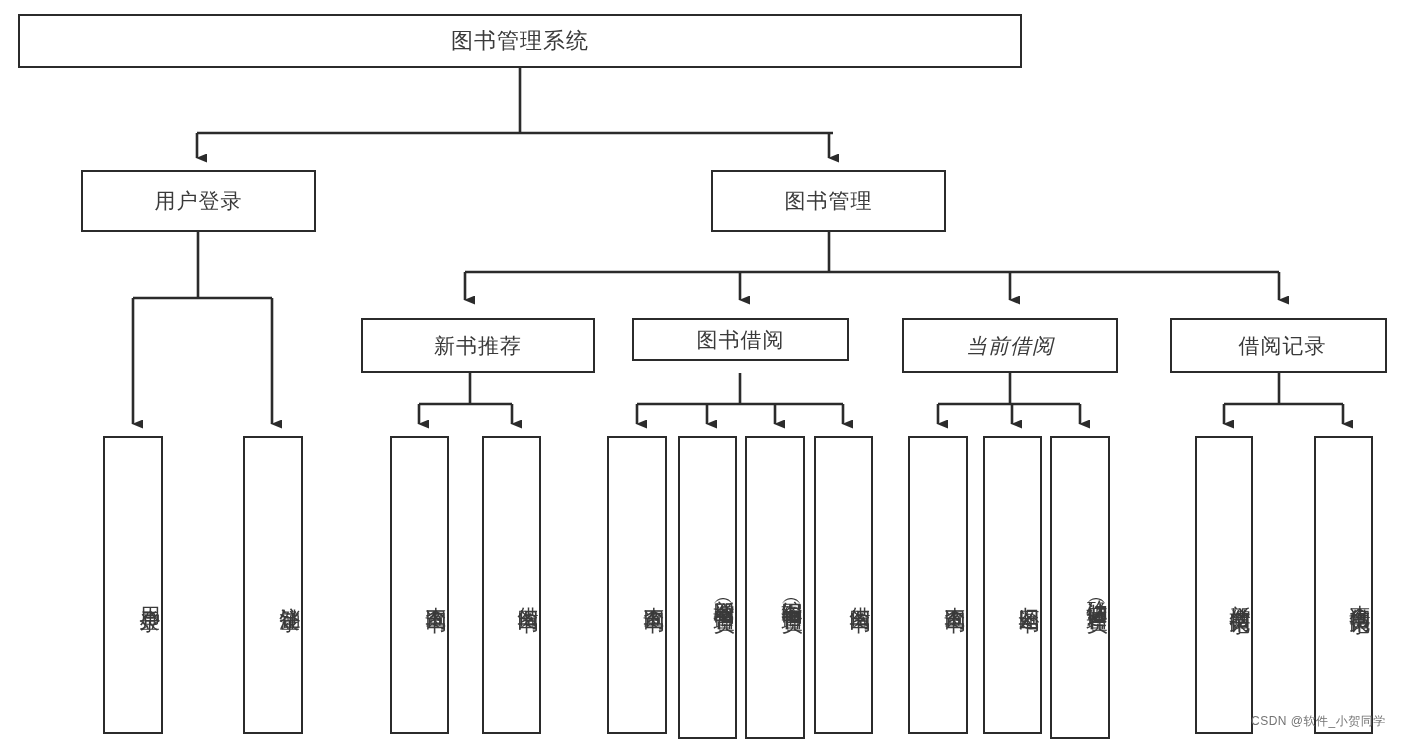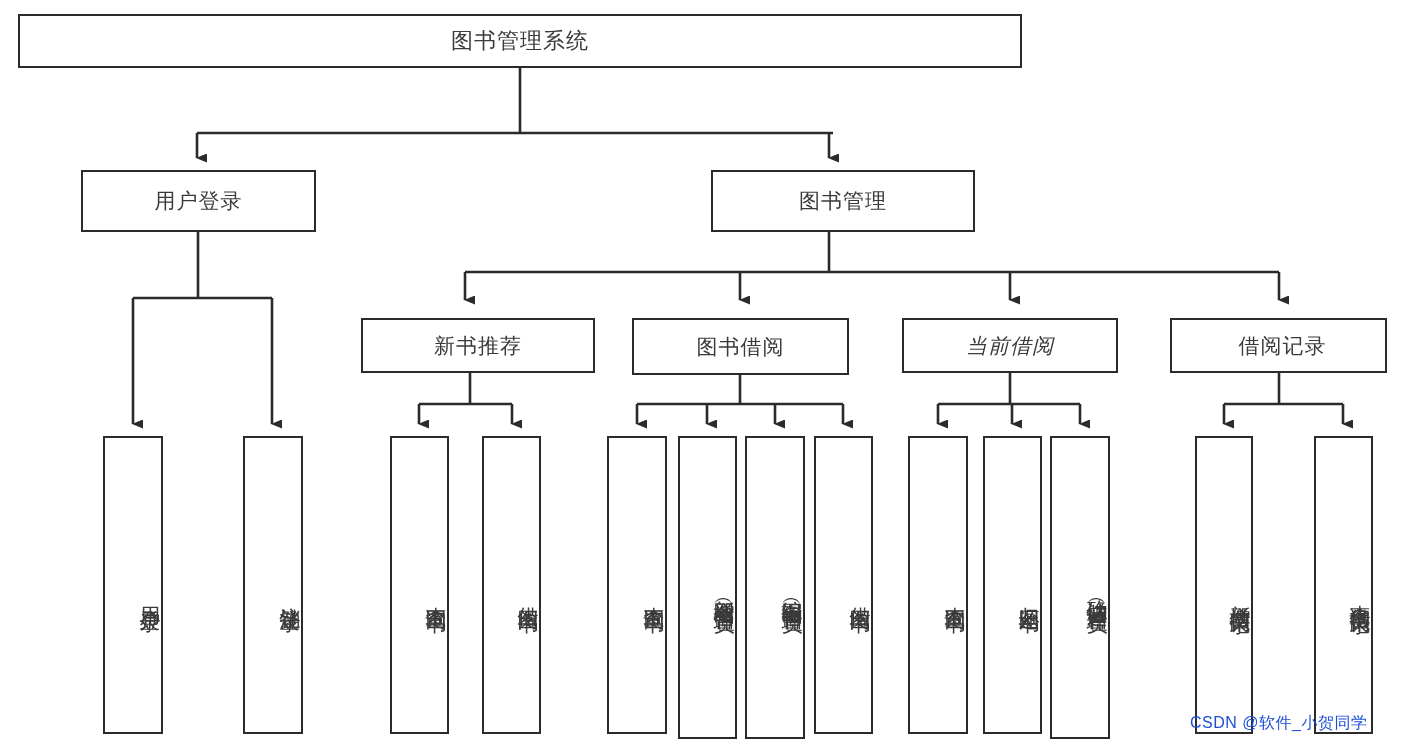--- a/index.html
+++ b/index.html
@@ -58,24 +58,24 @@
   .node .lbl {
     display: block;
     white-space: nowrap;
   }
   .node.v .lbl {
     writing-mode: vertical-rl;
     text-orientation: upright;
   }
   #watermark {
     position: absolute;
-    left: 1190px;
+    left: 1251px;
     top: 713px;
-    font-size: 16px;
-    color: #1d4ed8;
+    font-size: 12px;
+    color: #737373;
     white-space: nowrap;
     z-index: 5;
     letter-spacing: 0.5px;
   }
 </style>
 </head>
 <body>
 
 <div id="canvas">
 
@@ -129,28 +129,28 @@
     </g>
   </svg>
 
   <div class="node root h" style="left:18px; top:14px; width:1004px; height:54px;">
     <span class="lbl">图书管理系统</span>
   </div>
 
   <div class="node h" style="left:81px; top:170px; width:235px; height:62px;">
     <span class="lbl">用户登录</span>
   </div>
-  <div class="node h" style="left:711px; top:170px; width:264px; height:62px;">
+  <div class="node h" style="left:711px; top:170px; width:235px; height:62px;">
     <span class="lbl">图书管理</span>
   </div>
 
   <div class="node h" style="left:361px; top:318px; width:234px; height:55px;">
     <span class="lbl">新书推荐</span>
   </div>
-  <div class="node h" style="left:632px; top:318px; width:217px; height:57px;">
+  <div class="node h" style="left:632px; top:318px; width:217px; height:43px;">
     <span class="lbl">图书借阅</span>
   </div>
   <div class="node h" style="left:902px; top:318px; width:216px; height:55px;font-style:italic;">
     <span class="lbl">当前借阅</span>
   </div>
   <div class="node h" style="left:1170px; top:318px; width:217px; height:55px;padding-left:8px;">
     <span class="lbl">借阅记录</span>
   </div>
 
   <div class="node v" style="left:103px; top:436px; width:60px; height:298px;">

